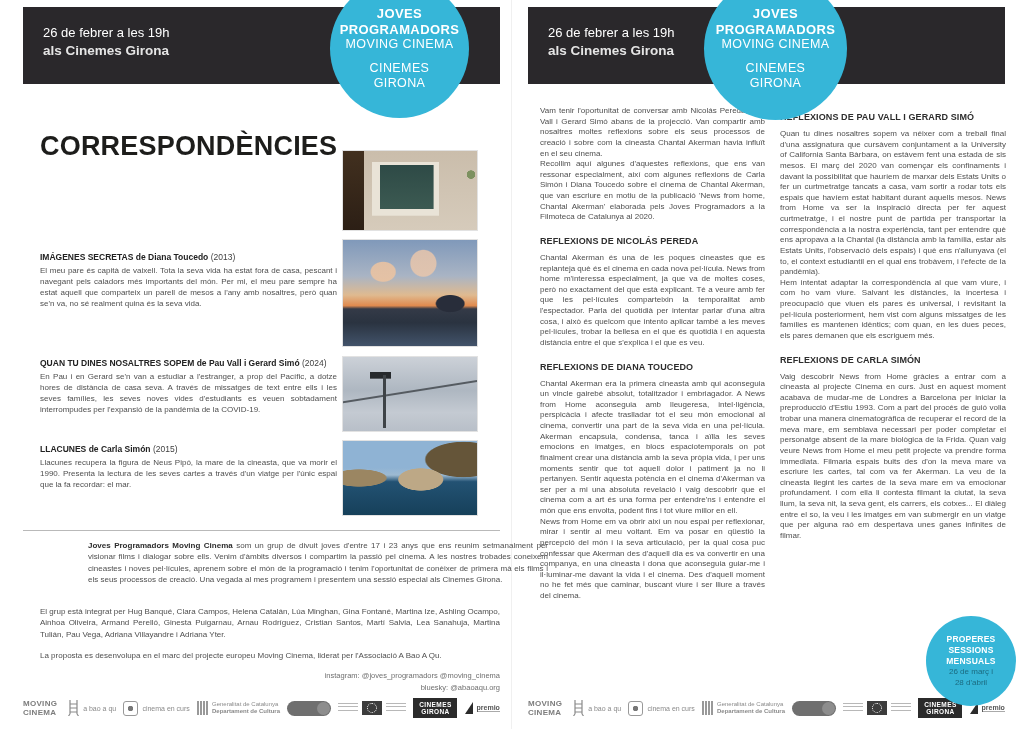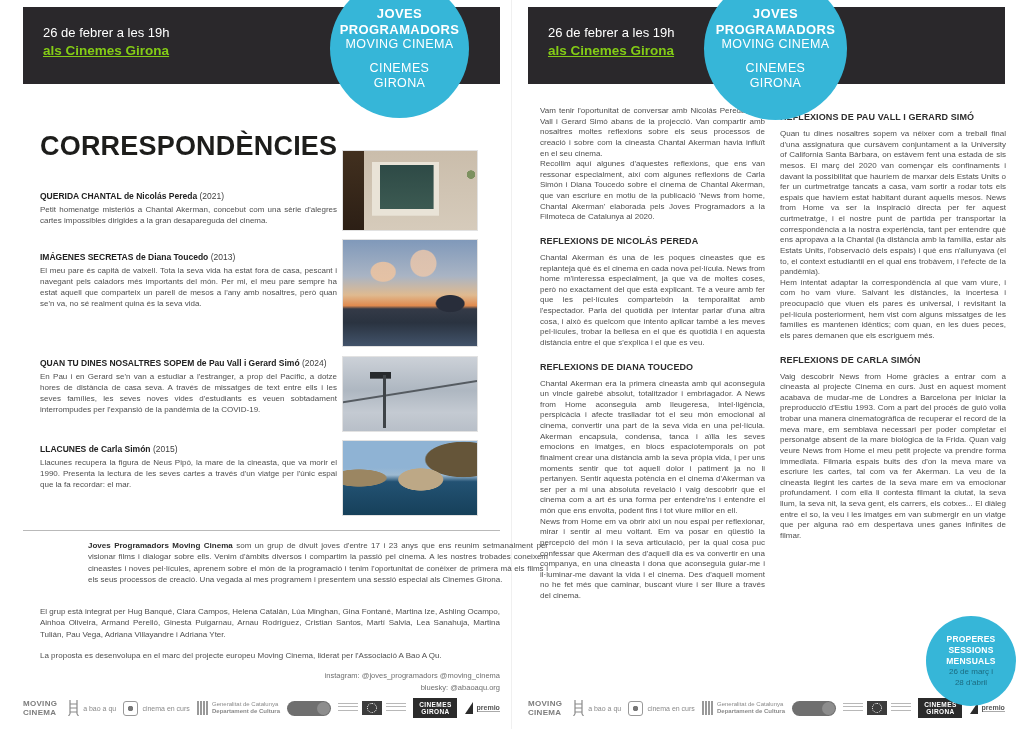--- a/index.html
+++ b/index.html
@@ -7,21 +7,21 @@
          font-family:"Liberation Sans", sans-serif;color:#4f4f4f;}
   .page{position:absolute;top:0;height:729px;width:512px;}
   #pageL{left:0;} #pageR{left:512px;}
   .pagegap{position:absolute;left:511px;top:0;width:1px;height:729px;background:#f0f0f0;}
 
   
   .topbar{position:absolute;top:7px;height:77px;background:#2a282b;}
   #pageL .topbar{left:23px;width:477px;}
   #pageR .topbar{left:16px;width:477px;}
   .topbar .h-date{padding:18px 0 0 20px;font-size:13px;color:#fff;}
-  .topbar .h-venue{padding:3px 0 0 20px;font-size:13.5px;font-weight:bold;color:#84cc16;text-decoration:underline;}
+  .topbar .h-venue{padding:3px 0 0 20px;font-size:13.5px;font-weight:bold;color:#e5e5e5;}
 
   
   .badge{position:absolute;border-radius:50%;background:#36b6d8;color:#fff;
          display:flex;flex-direction:column;align-items:center;justify-content:center;
          text-align:center;line-height:1.2;z-index:3;}
   #pageL .badge{left:330px;top:-21px;width:139px;height:139px;}
   #pageR .badge{left:192px;top:-23px;width:143px;height:143px;}
   .badge .b-bold{font-size:13px;font-weight:bold;letter-spacing:.4px;}
   .badge .b-reg{font-size:12.5px;letter-spacing:.4px;}
   .badge .b-gap{height:9px;}
@@ -136,24 +136,20 @@
       <div class="b-bold">JOVES</div>
       <div class="b-bold">PROGRAMADORS</div>
       <div class="b-reg">MOVING CINEMA</div>
       <div class="b-gap"></div>
       <div class="b-reg">CINEMES</div>
       <div class="b-reg">GIRONA</div>
     </div>
 
     <div class="doc-title">CORRESPONDÈNCIES</div>
 
-    <div class="film" style="top:191px;">
-      <div class="film-head"><span class="film-title">QUERIDA CHANTAL de Nicolás Pereda</span><span class="film-year"> (2021)</span></div>
-      <div class="film-desc">Petit homenatge misteriós a Chantal Akerman, concebut com una sèrie d'alegres cartes impossibles dirigides a la gran desapareguda del cinema.</div>
-    </div>
     <div class="thumb t1"></div>
 
     <div class="film" style="top:252px;">
       <div class="film-head"><span class="film-title">IMÁGENES SECRETAS de Diana Toucedo</span><span class="film-year"> (2013)</span></div>
       <div class="film-desc">El meu pare és capità de vaixell. Tota la seva vida ha estat fora de casa, pescant i navegant pels caladors més importants del món. Per mi, el meu pare sempre ha estat aquell que comparteix un parell de mesos a l'any amb nosaltres, però quan se'n va, no sé realment quina és la seva vida.</div>
     </div>
     <div class="thumb t2"></div>
 
     <div class="film" style="top:358px;">
       <div class="film-head"><span class="film-title">QUAN TU DINES NOSALTRES SOPEM de Pau Vall i Gerard Simó</span><span class="film-year"> (2024)</span></div>

